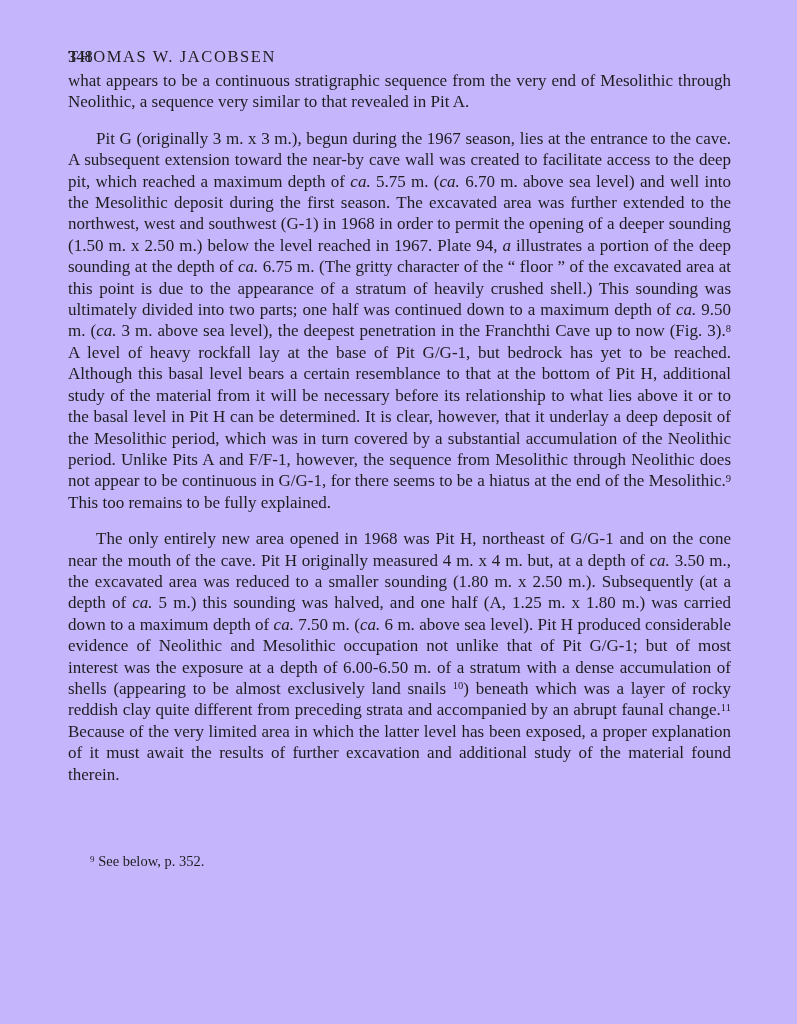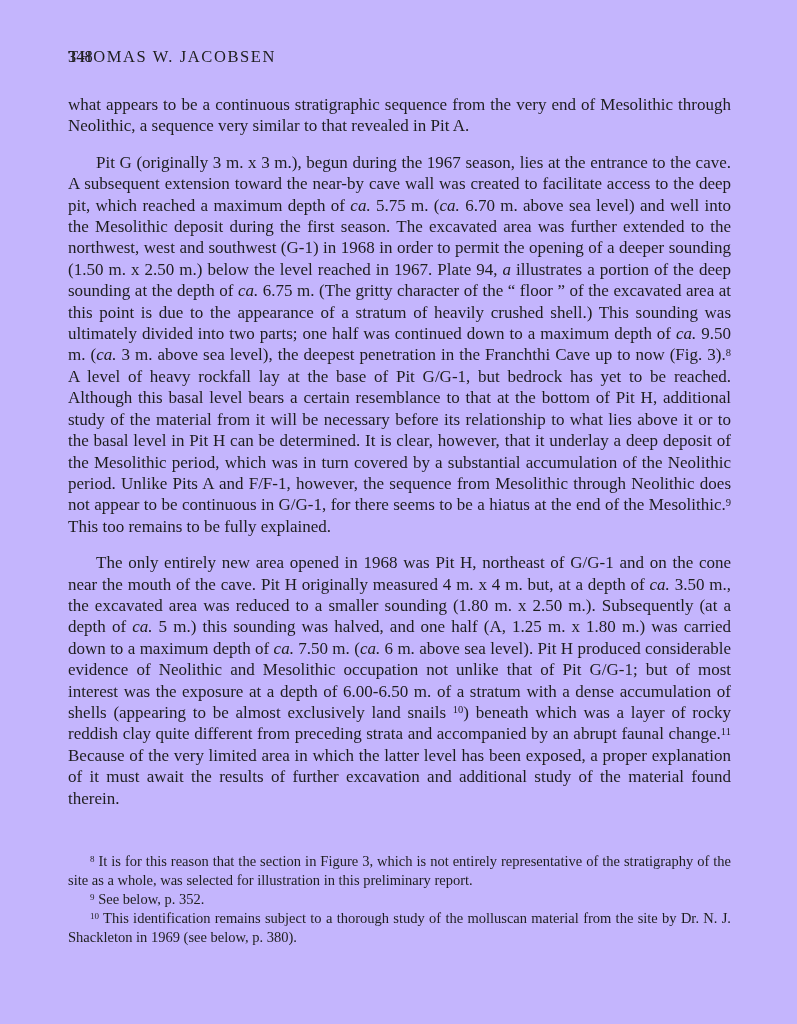--- a/index.html
+++ b/index.html
@@ -30,21 +30,21 @@
     font-size: 16.5px;
   }
   .running-head {
     display: block;
     text-align: left;
     font-size: 16.5px;
     letter-spacing: 1.6px;
   }
   .body-text {
     position: absolute;
-    top: 94px;
+    top: 70px;
     left: 68px;
     width: 663px;
     font-size: 17px;
     line-height: 21.4px;
   }
   .para {
     margin: 0;
     text-align: justify;
   }
   .para.indent {
@@ -81,17 +81,15 @@
     <span class="running-head">THOMAS W. JACOBSEN</span>
   </header>
 
   <main class="body-text">
       <p class="para">what appears to be a continuous stratigraphic sequence from the very end of Mesolithic through Neolithic, a sequence very similar to that revealed in Pit A.</p>
       <p class="para indent">Pit G (originally 3 m. x 3 m.), begun during the 1967 season, lies at the entrance to the cave.  A subsequent extension toward the near-by cave wall was created to facilitate access to the deep pit, which reached a maximum depth of <i>ca.</i> 5.75 m. (<i>ca.</i> 6.70 m. above sea level) and well into the Mesolithic deposit during the first season.  The excavated area was further extended to the northwest, west and southwest (G-1) in 1968 in order to permit the opening of a deeper sounding (1.50 m. x 2.50 m.) below the level reached in 1967.  Plate 94, <i>a</i> illustrates a portion of the deep sounding at the depth of <i>ca.</i> 6.75 m.  (The gritty character of the “ floor ” of the excavated area at this point is due to the appearance of a stratum of heavily crushed shell.)  This sounding was ultimately divided into two parts; one half was continued down to a maximum depth of <i>ca.</i> 9.50 m. (<i>ca.</i> 3 m. above sea level), the deepest penetration in the Franchthi Cave up to now (Fig. 3).<sup>8</sup>  A level of heavy rockfall lay at the base of Pit G/G-1, but bedrock has yet to be reached.  Although this basal level bears a certain resemblance to that at the bottom of Pit H, additional study of the material from it will be necessary before its relationship to what lies above it or to the basal level in Pit H can be determined.  It is clear, however, that it underlay a deep deposit of the Mesolithic period, which was in turn covered by a substantial accumulation of the Neolithic period.  Unlike Pits A and F/F-1, however, the sequence from Mesolithic through Neolithic does not appear to be continuous in G/G-1, for there seems to be a hiatus at the end of the Mesolithic.<sup>9</sup>  This too remains to be fully explained.</p>
       <p class="para indent">The only entirely new area opened in 1968 was Pit H, northeast of G/G-1 and on the cone near the mouth of the cave.  Pit H originally measured 4 m. x 4 m. but, at a depth of <i>ca.</i> 3.50 m., the excavated area was reduced to a smaller sounding (1.80 m. x 2.50 m.).  Subsequently (at a depth of <i>ca.</i> 5 m.) this sounding was halved, and one half (A, 1.25 m. x 1.80 m.) was carried down to a maximum depth of <i>ca.</i> 7.50 m. (<i>ca.</i> 6 m. above sea level).  Pit H produced considerable evidence of Neolithic and Mesolithic occupation not unlike that of Pit G/G-1; but of most interest was the exposure at a depth of 6.00-6.50 m. of a stratum with a dense accumulation of shells (appearing to be almost exclusively land snails <sup>10</sup>) beneath which was a layer of rocky reddish clay quite different from preceding strata and accompanied by an abrupt faunal change.<sup>11</sup>  Because of the very limited area in which the latter level has been exposed, a proper explanation of it must await the results of further excavation and additional study of the material found therein.</p>
     </main>
 
   <section class="footnotes">
-      <p class="footnote"><sup>8</sup> It is for this reason that the section in Figure 3, which is not entirely representative of the stratigraphy of the site as a whole, was selected for illustration in this preliminary report.</p>
       <p class="footnote"><sup>9</sup> See below, p. 352.</p>
-      <p class="footnote"><sup>10</sup> This identification remains subject to a thorough study of the molluscan material from the site by Dr. N. J. Shackleton in 1969 (see below, p. 380).</p>
     </section>
 </div>
 
 </body></html>

